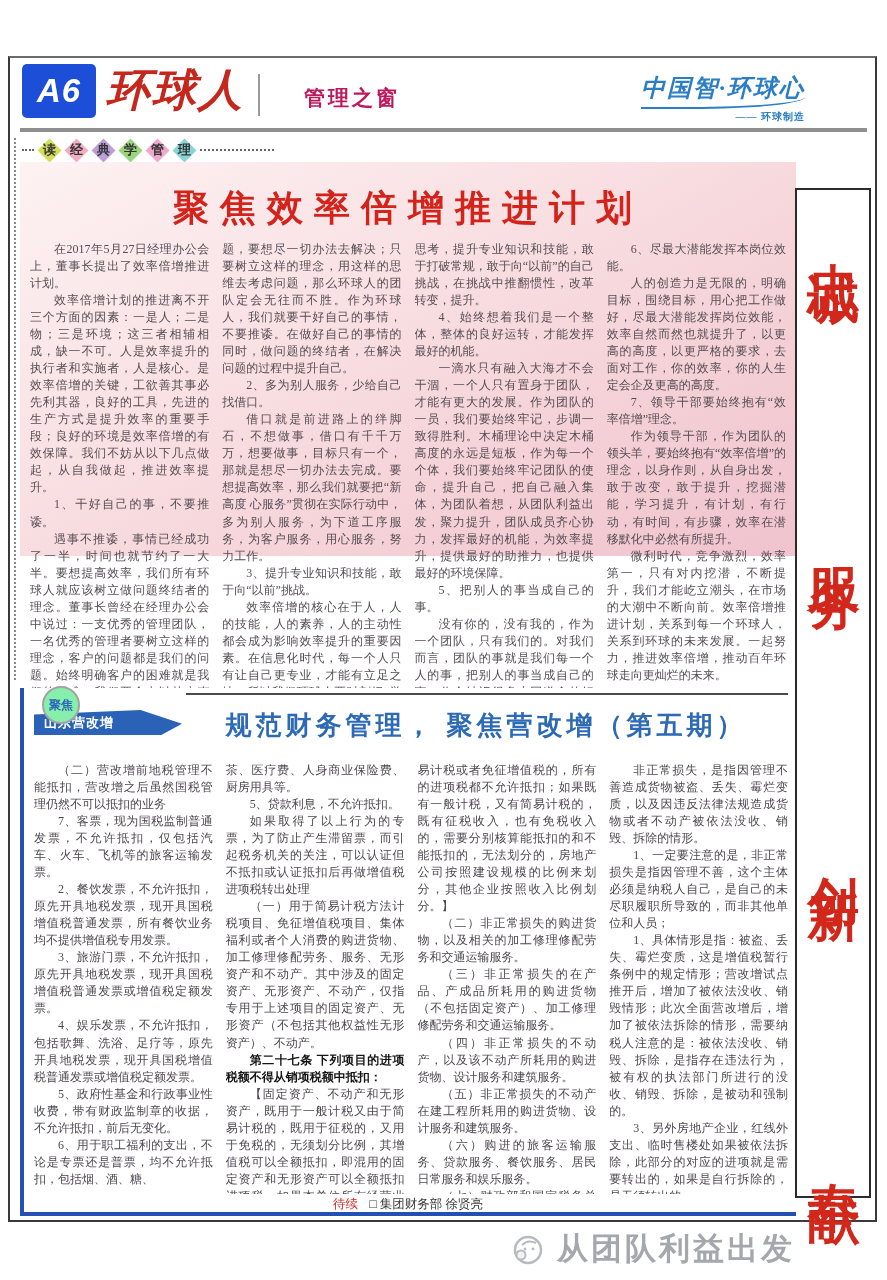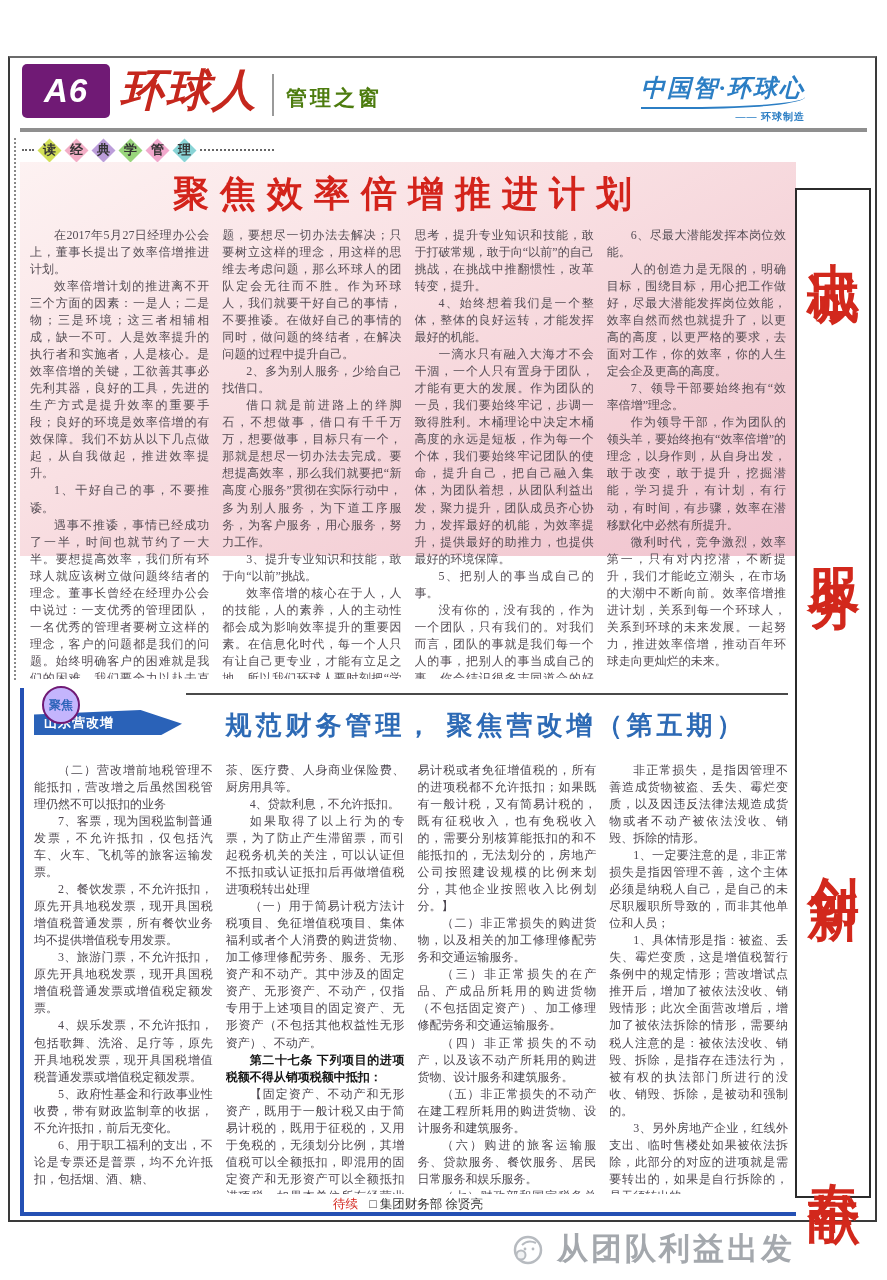--- a/index.html
+++ b/index.html
@@ -3,63 +3,63 @@
 <meta charset="utf-8">
 <style>
   html,body{margin:0;padding:0;background:#e8e8e8;}
   .page{position:relative;width:887px;height:1280px;background:#fff;overflow:hidden;
         font-family:"Liberation Serif","DejaVu Serif",serif;}
   .frame{position:absolute;left:8px;top:56px;width:869px;height:1166px;box-sizing:border-box;
          border:2px solid #3a3a3a;border-top-color:#6b6b6b;background:#fff;}
   
   .masthead{position:absolute;top:4px;left:12px;right:10px;height:64px;display:flex;align-items:flex-start;justify-content:space-between;}
   .mast-left{display:flex;align-items:center;gap:10px;}
-  .a6box{width:88px;height:54px;background:#701a75;border-radius:5px;display:flex;align-items:center;justify-content:center;
+  .a6box{width:74px;height:54px;background:#1d4ed8;border-radius:5px;display:flex;align-items:center;justify-content:center;
          color:#fff;font-family:"Liberation Sans","DejaVu Sans",sans-serif;font-weight:900;font-style:italic;font-size:33px;letter-spacing:1px;}
   .paper-name{color:#c5271d;font-size:44px;font-weight:900;font-style:italic;line-height:58px;letter-spacing:2px;}
   .divider-v{width:2px;height:42px;background:#9a9a9a;margin:8px 2px 0 4px;}
-  .section-name{font-size:21px;font-weight:700;color:#4d7c0f;margin-top:14px;letter-spacing:3px;}
+  .section-name{font-size:21px;font-weight:700;color:#be185d;margin-top:14px;letter-spacing:3px;margin-left:32px;}
   .mast-right{text-align:right;margin-top:10px;padding-right:60px;}
   .slogan{color:#2b7ec4;font-size:24px;font-weight:900;font-style:italic;letter-spacing:2px;
           border-bottom:2px solid #2b7ec4;border-radius:0 0 70%/0 0 12px 12px;padding-bottom:3px;}
   .slogan-sub{color:#2b7ec4;font-size:10px;font-weight:700;margin-top:1px;letter-spacing:1px;}
   .rule{position:absolute;top:70px;left:10px;right:8px;height:4px;background:#8f8f8f;}
   
   .strip{position:absolute;top:80px;left:12px;height:24px;display:flex;align-items:center;gap:5px;}
   .dots{border-top:2px dotted #666;height:0;}
   .dots.lead{width:12px;} .dots.tail{width:74px;}
   .gems{display:flex;align-items:center;gap:6px;}
   .gem{position:relative;z-index:0;width:21px;height:21px;display:inline-flex;align-items:center;justify-content:center;
        font-family:"Liberation Sans","DejaVu Sans",sans-serif;font-size:13px;font-weight:700;color:#333;}
   .gem::before{content:"";position:absolute;inset:2px;background:var(--c,#ddd);transform:rotate(45deg);z-index:-1;opacity:.9;}
   .dotleft{position:absolute;left:4px;top:80px;height:542px;border-left:2px dotted #888;}
   
   .article1{position:absolute;top:104px;left:10px;width:776px;height:394px;box-sizing:border-box;
             background:linear-gradient(150deg,#fdf2f2 0%,#f9e0e3 40%,#f3cdd4 78%,#f0c3cf 100%);
-            padding:6px 10px 4px 10px;}
+            padding:20px 10px 4px 10px;}
   .a1-title{margin:2px 0 8px 0;text-align:center;color:#d3231b;font-size:36px;font-weight:900;letter-spacing:11px;
             font-family:"Liberation Sans","DejaVu Sans",sans-serif;}
   .cols{display:flex;gap:13px;}
   .article1 .cols{height:452px;overflow:hidden;}
   .col{flex:1;min-width:0;overflow:hidden;}
   .para{margin:0;font-size:12px;line-height:1.42;text-align:justify;text-indent:2em;color:#4d4750;}
   .article1 .para{color:#554d55;}
   .para.cont{text-indent:0;}
   .para.bold{font-family:"Liberation Sans","DejaVu Sans",sans-serif;font-weight:700;color:#141414;}
   
   .article2{position:absolute;top:630px;left:10px;width:776px;height:528px;box-sizing:border-box;
             border-left:4px solid #2450b4;border-bottom:4px solid #2450b4;background:#fff;padding:0 8px 0 10px;}
   .a2-head{position:relative;height:58px;}
   .a2-topline{position:absolute;top:5px;left:152px;right:0;border-top:2px solid #4a4a4a;}
   .badge{position:absolute;top:0;left:0;width:150px;height:52px;}
   .badge-flag{position:absolute;top:22px;left:0;width:148px;height:25px;background:#2a62b8;
               clip-path:polygon(0 18%,72% 0,100% 55%,86% 100%,0 100%);
               color:#fff;font-size:13px;font-weight:700;display:flex;align-items:center;padding-left:10px;box-sizing:border-box;
               font-family:"Liberation Sans","DejaVu Sans",sans-serif;letter-spacing:1px;}
-  .badge-circle{position:absolute;top:-2px;left:8px;width:34px;height:34px;border-radius:50%;background:#c4b5fd;border:2px solid #701a75;
+  .badge-circle{position:absolute;top:-2px;left:8px;width:34px;height:34px;border-radius:50%;background:#86efac;border:2px solid #a3a3a3;
                 color:#2a62b8;font-size:12px;font-weight:700;display:flex;align-items:center;justify-content:center;z-index:2;
                 font-family:"Liberation Sans","DejaVu Sans",sans-serif;}
   .a2-title{position:absolute;left:150px;right:0;top:20px;margin:0;text-align:center;color:#2d6ab5;
             font-size:26px;font-weight:900;letter-spacing:4px;font-family:"Liberation Sans","DejaVu Sans",sans-serif;}
   .article2 .cols{height:432px;overflow:hidden;margin-top:16px;}
   .plist p{margin:0;}
   .a2-footer{margin:2px 6px 0 0;text-align:center;font-size:12.5px;color:#3a3a3a;}
   .a2-footer .tbc{color:#d3231b;margin-right:8px;}
   
   .sidebar{position:absolute;top:130px;right:4px;width:76px;height:1010px;box-sizing:border-box;border:2px solid #2b2b2b;background:#fff;
@@ -154,21 +154,21 @@
             <p class="para">（二）营改增前地税管理不能抵扣，营改增之后虽然国税管理仍然不可以抵扣的业务</p>
             <p class="para">7、客票，现为国税监制普通发票，不允许抵扣，仅包括汽车、火车、飞机等的旅客运输发票。</p>
             <p class="para">2、餐饮发票，不允许抵扣，原先开具地税发票，现开具国税增值税普通发票，所有餐饮业务均不提供增值税专用发票。</p>
             <p class="para">3、旅游门票，不允许抵扣，原先开具地税发票，现开具国税增值税普通发票或增值税定额发票。</p>
             <p class="para">4、娱乐发票，不允许抵扣，包括歌舞、洗浴、足疗等，原先开具地税发票，现开具国税增值税普通发票或增值税定额发票。</p>
             <p class="para">5、政府性基金和行政事业性收费，带有财政监制章的收据，不允许抵扣，前后无变化。</p>
             <p class="para">6、用于职工福利的支出，不论是专票还是普票，均不允许抵扣，包括烟、酒、糖、</p>
           </div>
         <div class="col plist">
             <p class="para cont">茶、医疗费、人身商业保险费、厨房用具等。</p>
-            <p class="para">4、贷款利息，不允许抵扣。</p>
+            <p class="para">5、贷款利息，不允许抵扣。</p>
             <p class="para">如果取得了以上行为的专票，为了防止产生滞留票，而引起税务机关的关注，可以认证但不抵扣或认证抵扣后再做增值税进项税转出处理</p>
             <p class="para">（一）用于简易计税方法计税项目、免征增值税项目、集体福利或者个人消费的购进货物、加工修理修配劳务、服务、无形资产和不动产。其中涉及的固定资产、无形资产、不动产，仅指专用于上述项目的固定资产、无形资产（不包括其他权益性无形资产）、不动产。</p>
             <p class="para bold">第二十七条 下列项目的进项税额不得从销项税额中抵扣：</p>
             <p class="para">【固定资产、不动产和无形资产，既用于一般计税又由于简易计税的，既用于征税的，又用于免税的，无须划分比例，其增值税可以全额抵扣，即混用的固定资产和无形资产可以全额抵扣进项税。如果本单位所有经营业务都是简</p>
           </div>
         <div class="col plist">
             <p class="para cont">易计税或者免征增值税的，所有的进项税都不允许抵扣；如果既有一般计税，又有简易计税的，既有征税收入，也有免税收入的，需要分别核算能抵扣的和不能抵扣的，无法划分的，房地产公司按照建设规模的比例来划分，其他企业按照收入比例划分。】</p>
             <p class="para">（二）非正常损失的购进货物，以及相关的加工修理修配劳务和交通运输服务。</p>
             <p class="para">（三）非正常损失的在产品、产成品所耗用的购进货物（不包括固定资产）、加工修理修配劳务和交通运输服务。</p>
             <p class="para">（四）非正常损失的不动产，以及该不动产所耗用的购进货物、设计服务和建筑服务。</p>

